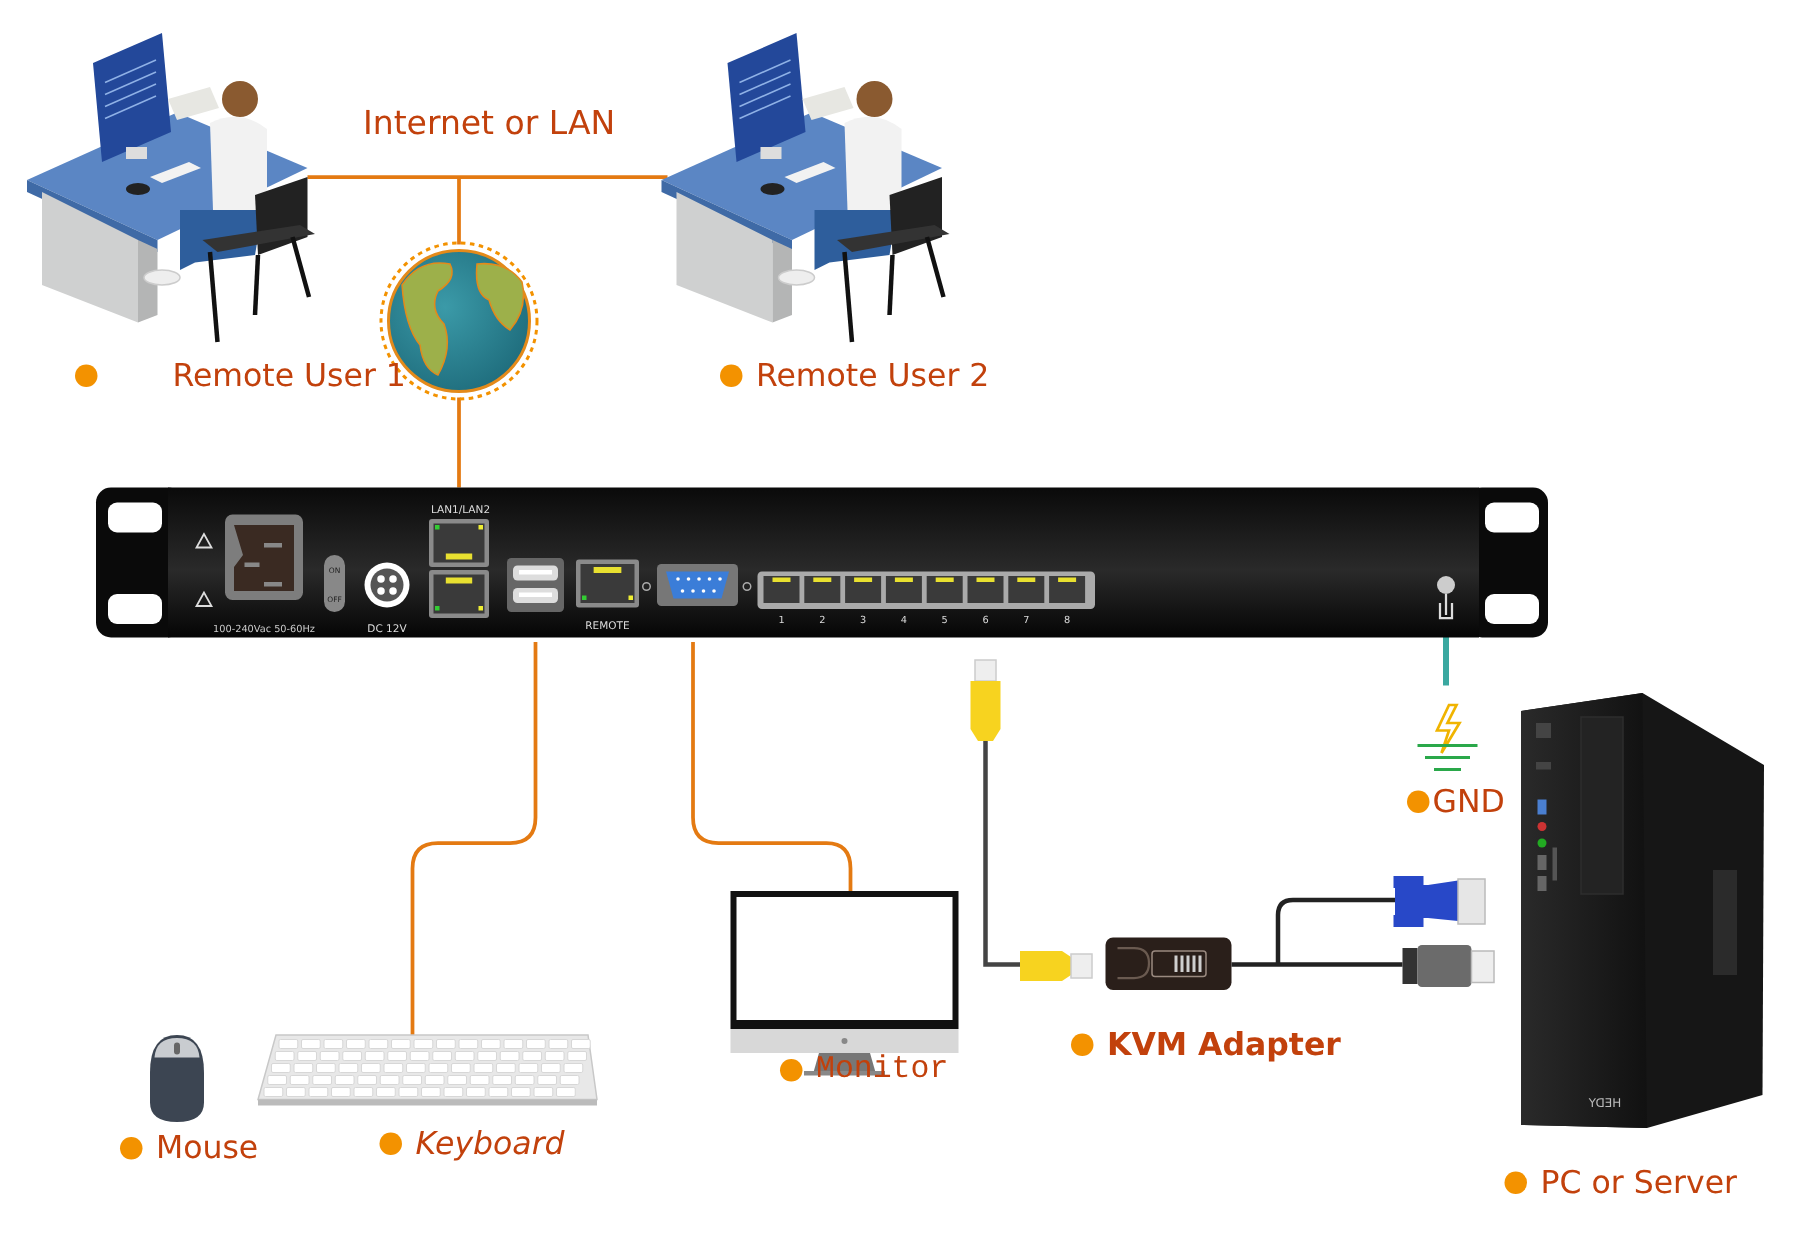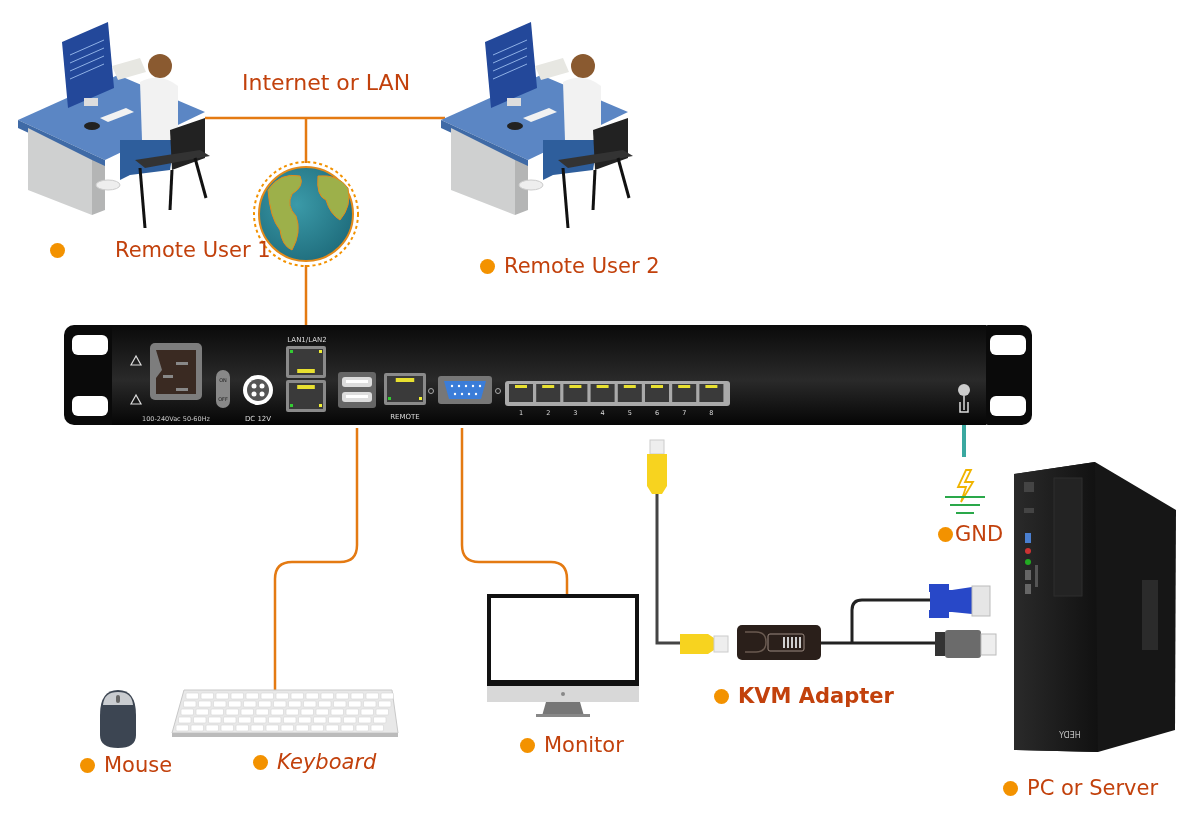--- a/index.html
+++ b/index.html
@@ -393,33 +393,33 @@
   </g>
 </svg>
 
 <div class="label" style="left:242px;top:70px;font-size:22px;">
   <span>Internet or LAN</span>
 </div>
 <div class="label" style="left:50px;top:238px;gap:41px;">
   <span class="dot"></span>
     <span>Remote User 1</span>
 </div>
-<div class="label" style="left:480px;top:254px;text-align:center;">
+<div class="label" style="left:480px;top:238px;text-align:center;">
   <span class="dot"></span>
     <span>Remote User 2</span>
 </div>
 <div class="label" style="left:938px;top:522px;">
   <span class="dot" style="margin-right:2px"></span>
     <span>GND</span>
 </div>
 <div class="label" style="left:714px;top:684px;font-weight:bold;">
   <span class="dot"></span>
     <span>KVM Adapter</span>
 </div>
-<div class="label" style="left:520px;top:733px;">
+<div class="label" style="left:520px;top:702px;font-family:Liberation Mono, monospace;">
   <span class="dot"></span>
     <span>Monitor</span>
 </div>
 <div class="label" style="left:253px;top:750px;font-style:italic;">
   <span class="dot"></span>
     <span>Keyboard</span>
 </div>
 <div class="label" style="left:80px;top:753px;">
   <span class="dot"></span>
     <span>Mouse</span>

